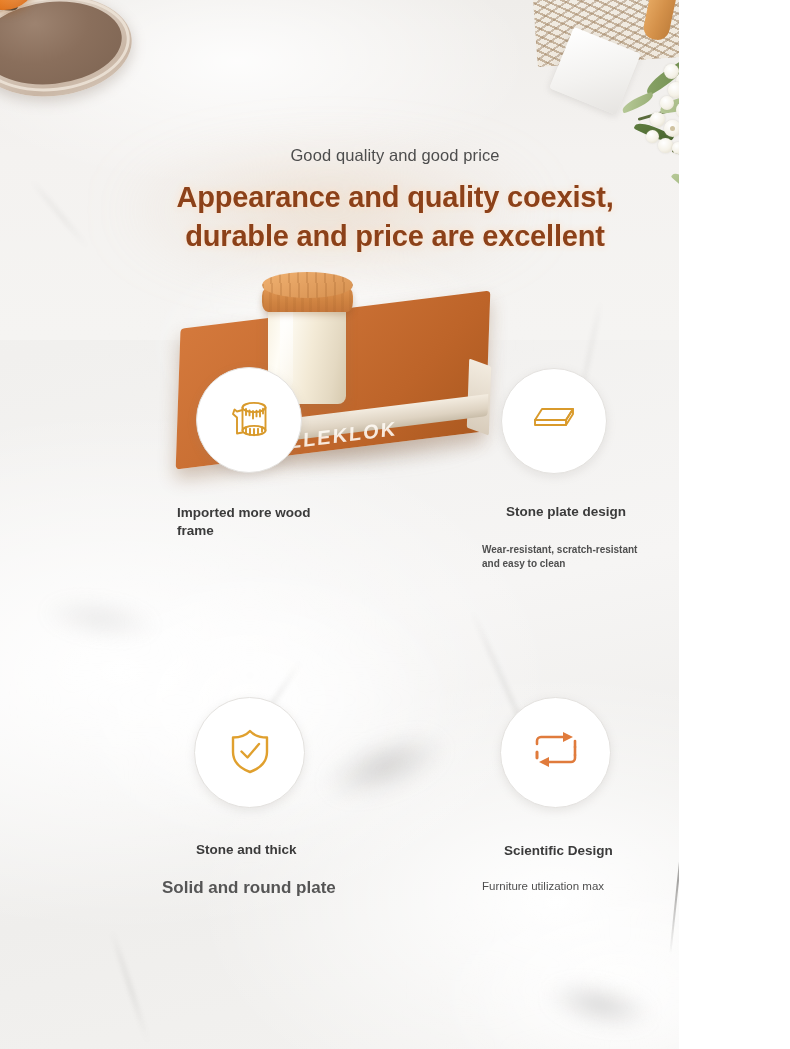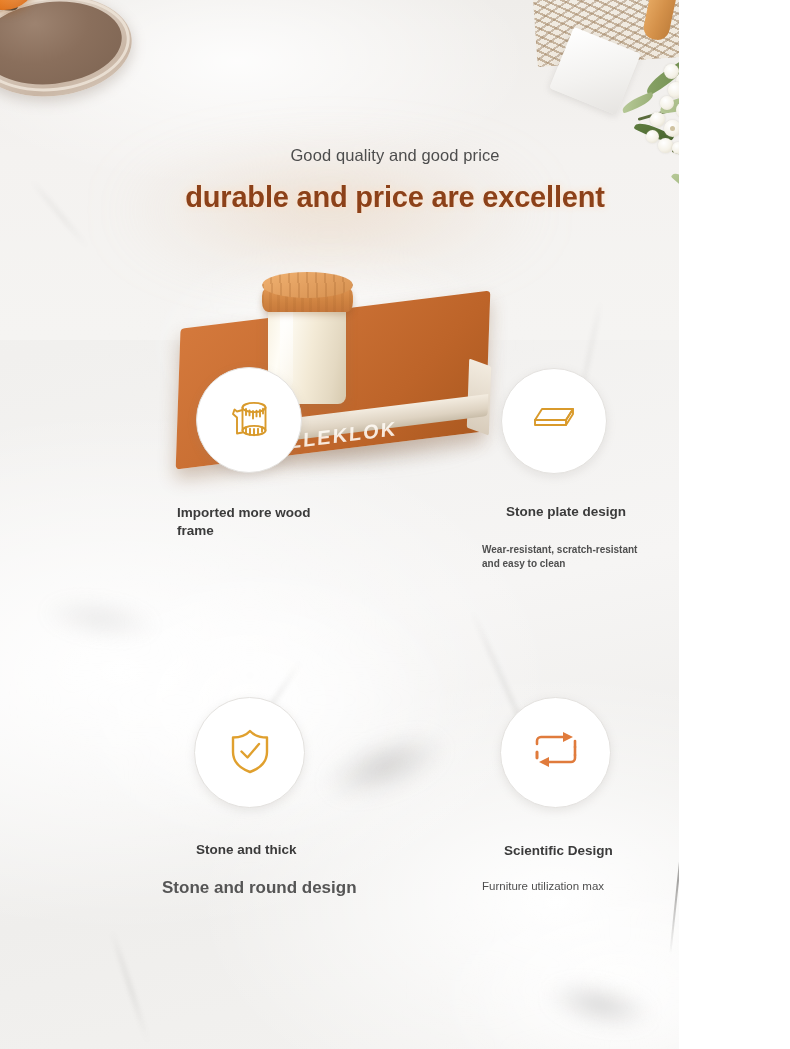--- a/index.html
+++ b/index.html
@@ -322,20 +322,21 @@
     <div class="blossom" style="left:704px; top:92px;  width:12px; height:12px;"></div>
 
     <div class="blossom-core" style="left:682px; top:92px;  width:5px; height:5px;"></div>
     <div class="blossom-core" style="left:670px; top:126px; width:5px; height:5px;"></div>
     <div class="blossom-core" style="left:680px; top:76px;  width:4px; height:4px;"></div>
   </div>
 
   <div class="eyebrow">Good quality and good price</div>
 
   <div class="headline">
+    <span class="ln">Appearance and quality coexist,</span>
     <span class="ln">durable and price are excellent</span>
   </div>
 
   <div class="product">
     <div class="prod-shadow"></div>
     <div class="book"></div>
     <div class="book-spinecap"></div>
     <div class="book-edge"></div>
     <div class="book-title">CHLLEKLOK</div>
     <div class="jar-body"></div>
@@ -384,21 +385,21 @@
   <div class="circle" style="left:194px; top:697px; width:111px; height:111px;">
     <span>
       <svg width="46" height="48" viewBox="0 0 46 48" fill="none" stroke="#e0a02e" stroke-width="2.4" stroke-linecap="round" stroke-linejoin="round">
         <path d="M23 4 C18 9.5 12 10.5 6 10.5 V25 C6 35 13.5 41.5 23 45 C32.5 41.5 40 35 40 25 V10.5 C34 10.5 28 9.5 23 4 Z"></path>
         <path d="M14.5 24.5 L20.5 30.5 L32 17"></path>
       </svg>
     </span>
   </div>
 
   <div class="ftitle f3-title">Stone and thick</div>
-  <div class="fsub f3-sub">Stone and round design</div>
+  <div class="fsub f3-sub">Solid and round plate</div>
 
   <div class="circle" style="left:500px; top:697px; width:111px; height:111px;">
     <span>
       <svg width="54" height="40" viewBox="0 0 54 40" fill="none" stroke="#e07b3c" stroke-width="2.6" stroke-linecap="round" stroke-linejoin="round">
         <path d="M8 13 V10 a4 4 0 0 1 4 -4 H34"></path>
         <path d="M46 10 V16"></path>
         <path d="M46 24 v3 a4 4 0 0 1 -4 4 H20"></path>
         <path d="M8 27 V21"></path>
         <path d="M8 21 V27"></path>
         <path d="M46 16 V24"></path>

